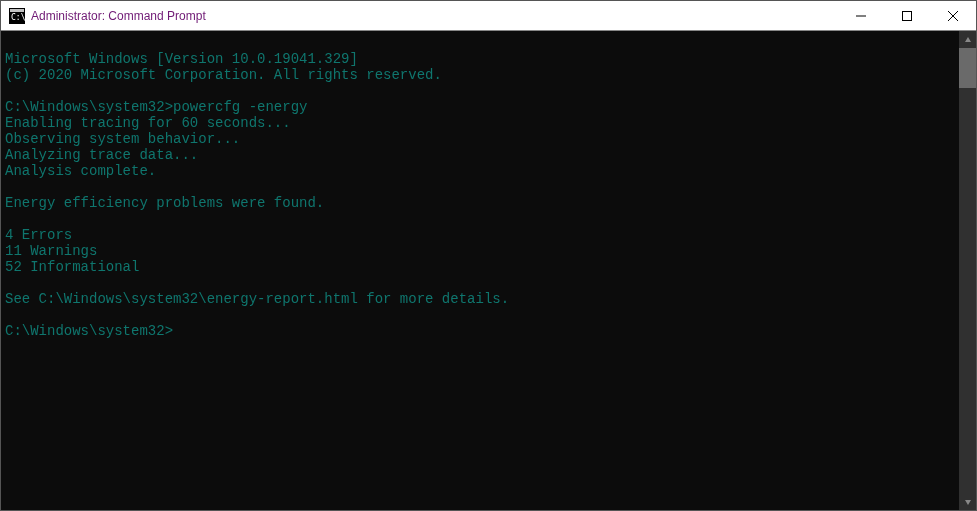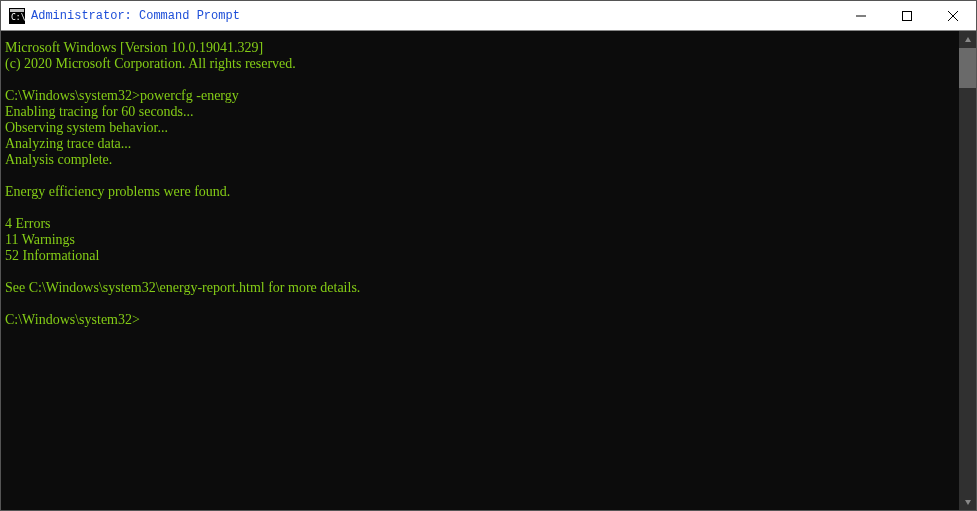--- a/index.html
+++ b/index.html
@@ -24,23 +24,22 @@
     margin-left: 8px;
     margin-right: 6px;
     display: flex;
     align-items: center;
     justify-content: center;
   }
   .titlebar-icon svg { display: block; }
   .titlebar-title {
     flex: 1;
     font-size: 12px;
-    color: #1d4ed8;
+    color: #701a75;
     line-height: 30px;
-    font-family: Liberation Mono, monospace;
   }
   .win-controls {
     display: flex;
     height: 100%;
   }
   .win-btn {
     width: 46px;
     height: 100%;
     display: flex;
     align-items: center;
@@ -52,25 +51,25 @@
   .win-btn svg { display:block; }
   .client {
     position: relative;
     width: 100%;
     height: calc(100% - 30px);
     background: #0c0c0c;
     display: flex;
   }
   .terminal {
     flex: 1;
-    padding: 9px 4px 4px 4px;
-    font-family: Liberation Serif, serif;
+    padding: 20px 4px 4px 4px;
+    font-family: Liberation Mono, monospace;
     font-size: 14px;
     line-height: 16px;
-    color: #84cc16;
+    color: #0f766e;
     white-space: pre;
     overflow: hidden;
   }
   .terminal .line { min-height: 16px; }
   .scrollbar {
     width: 17px;
     background: #303030;
     position: relative;
   }
   .scroll-arrow {

